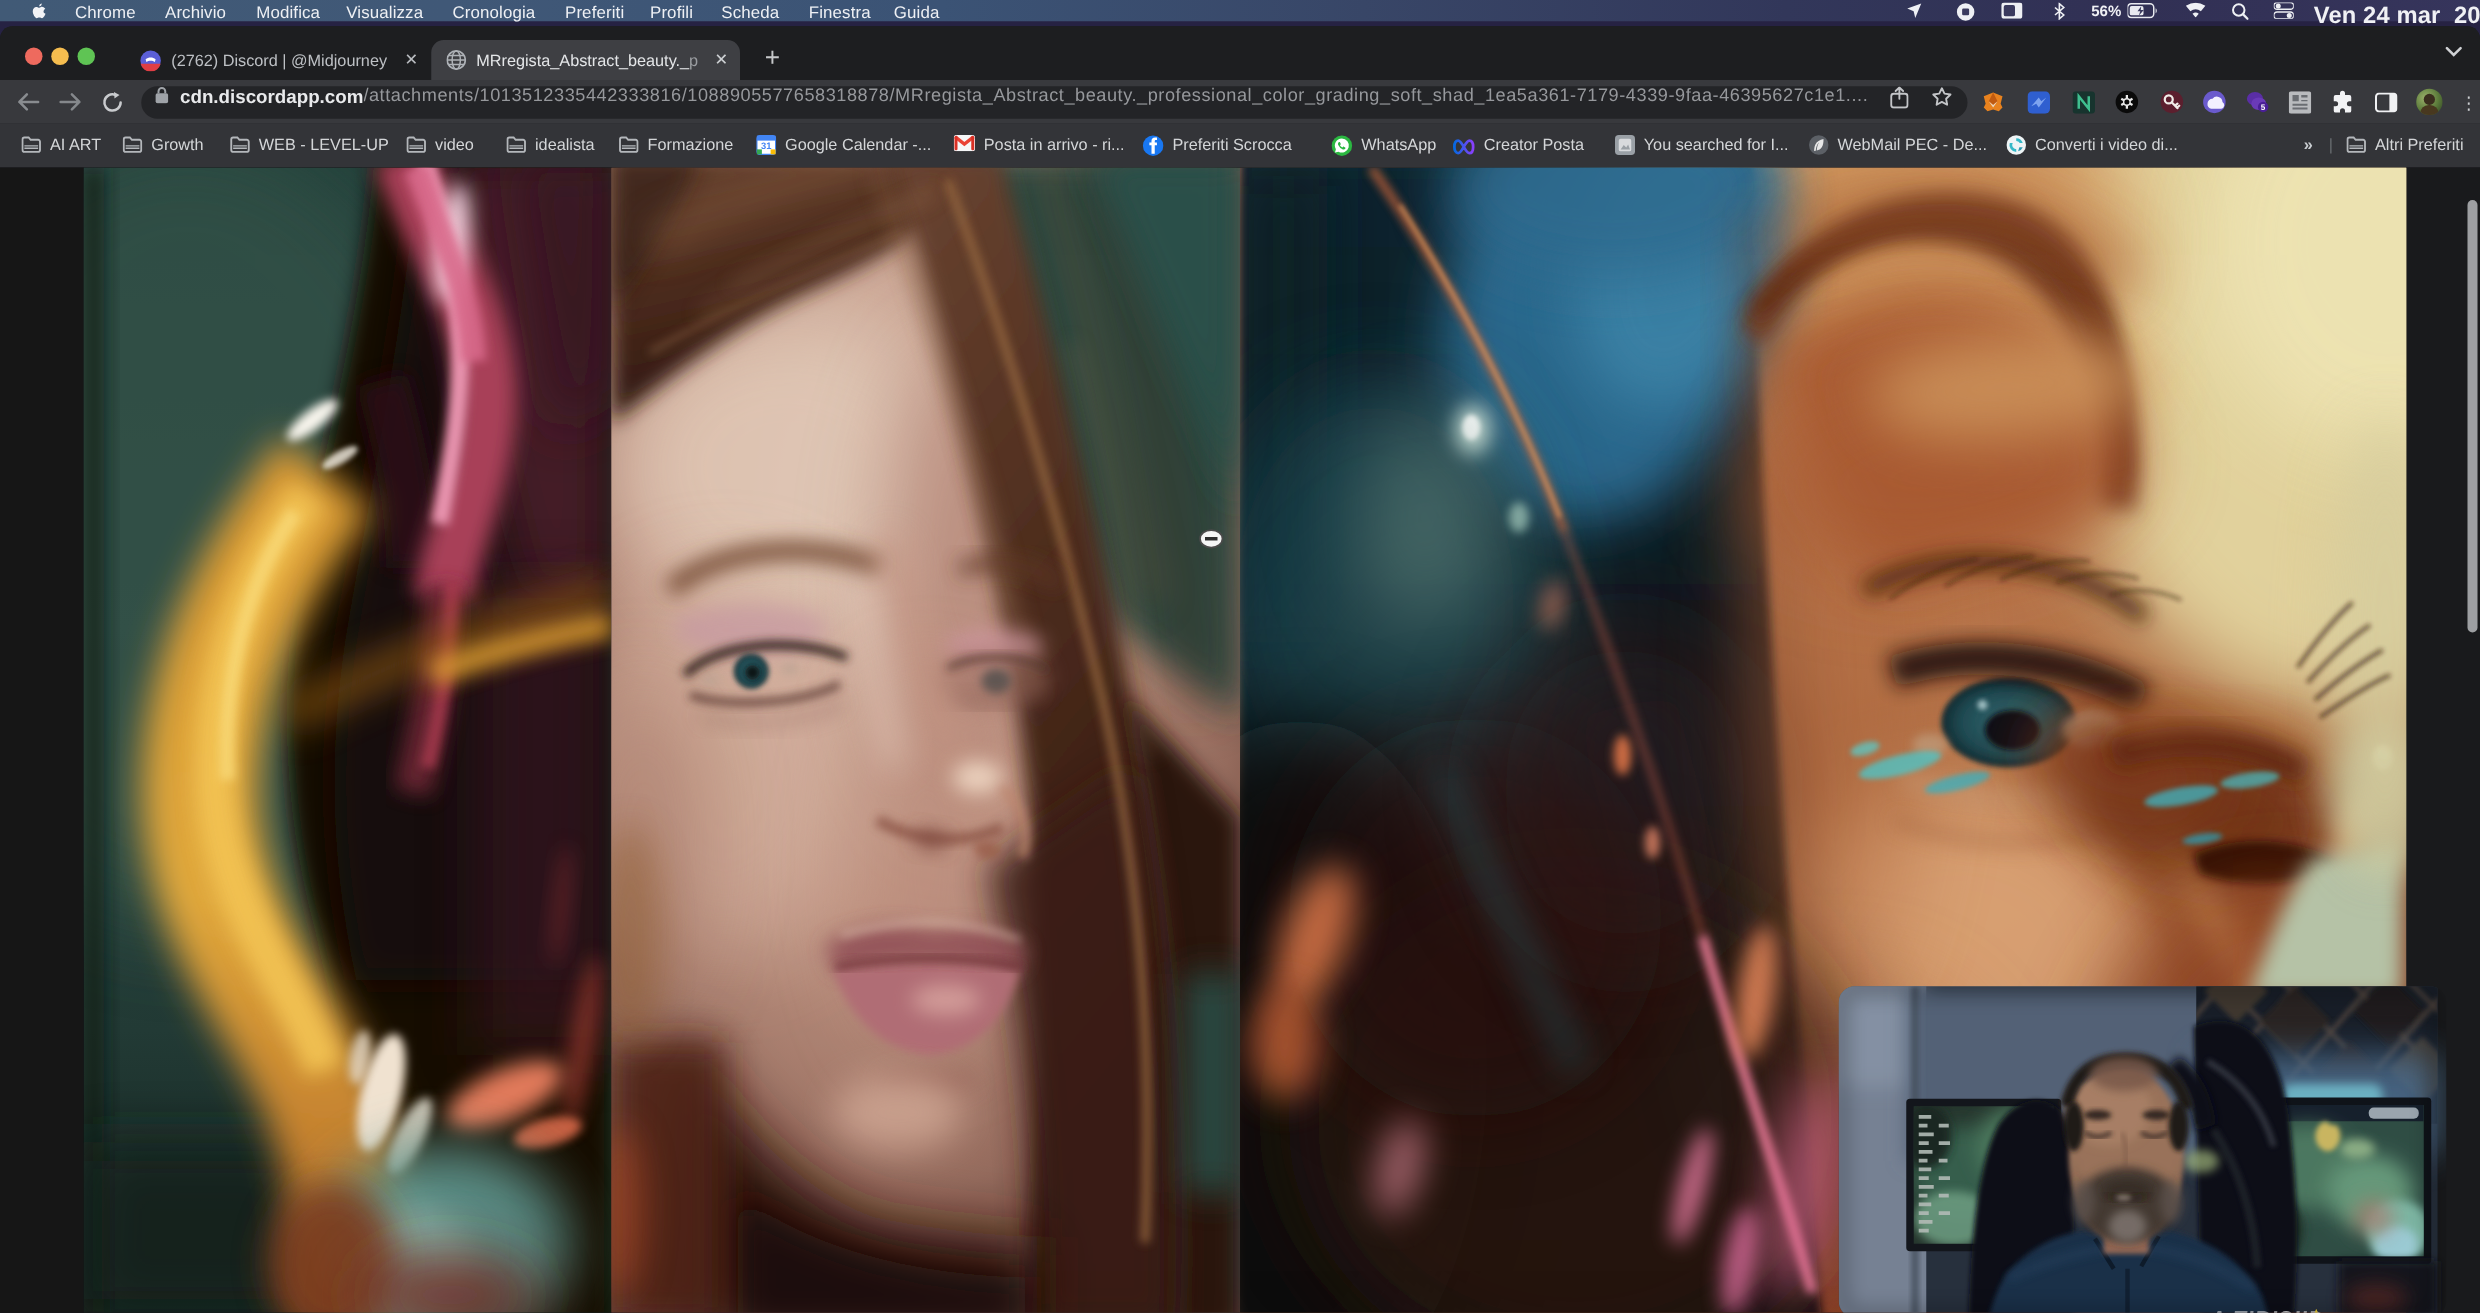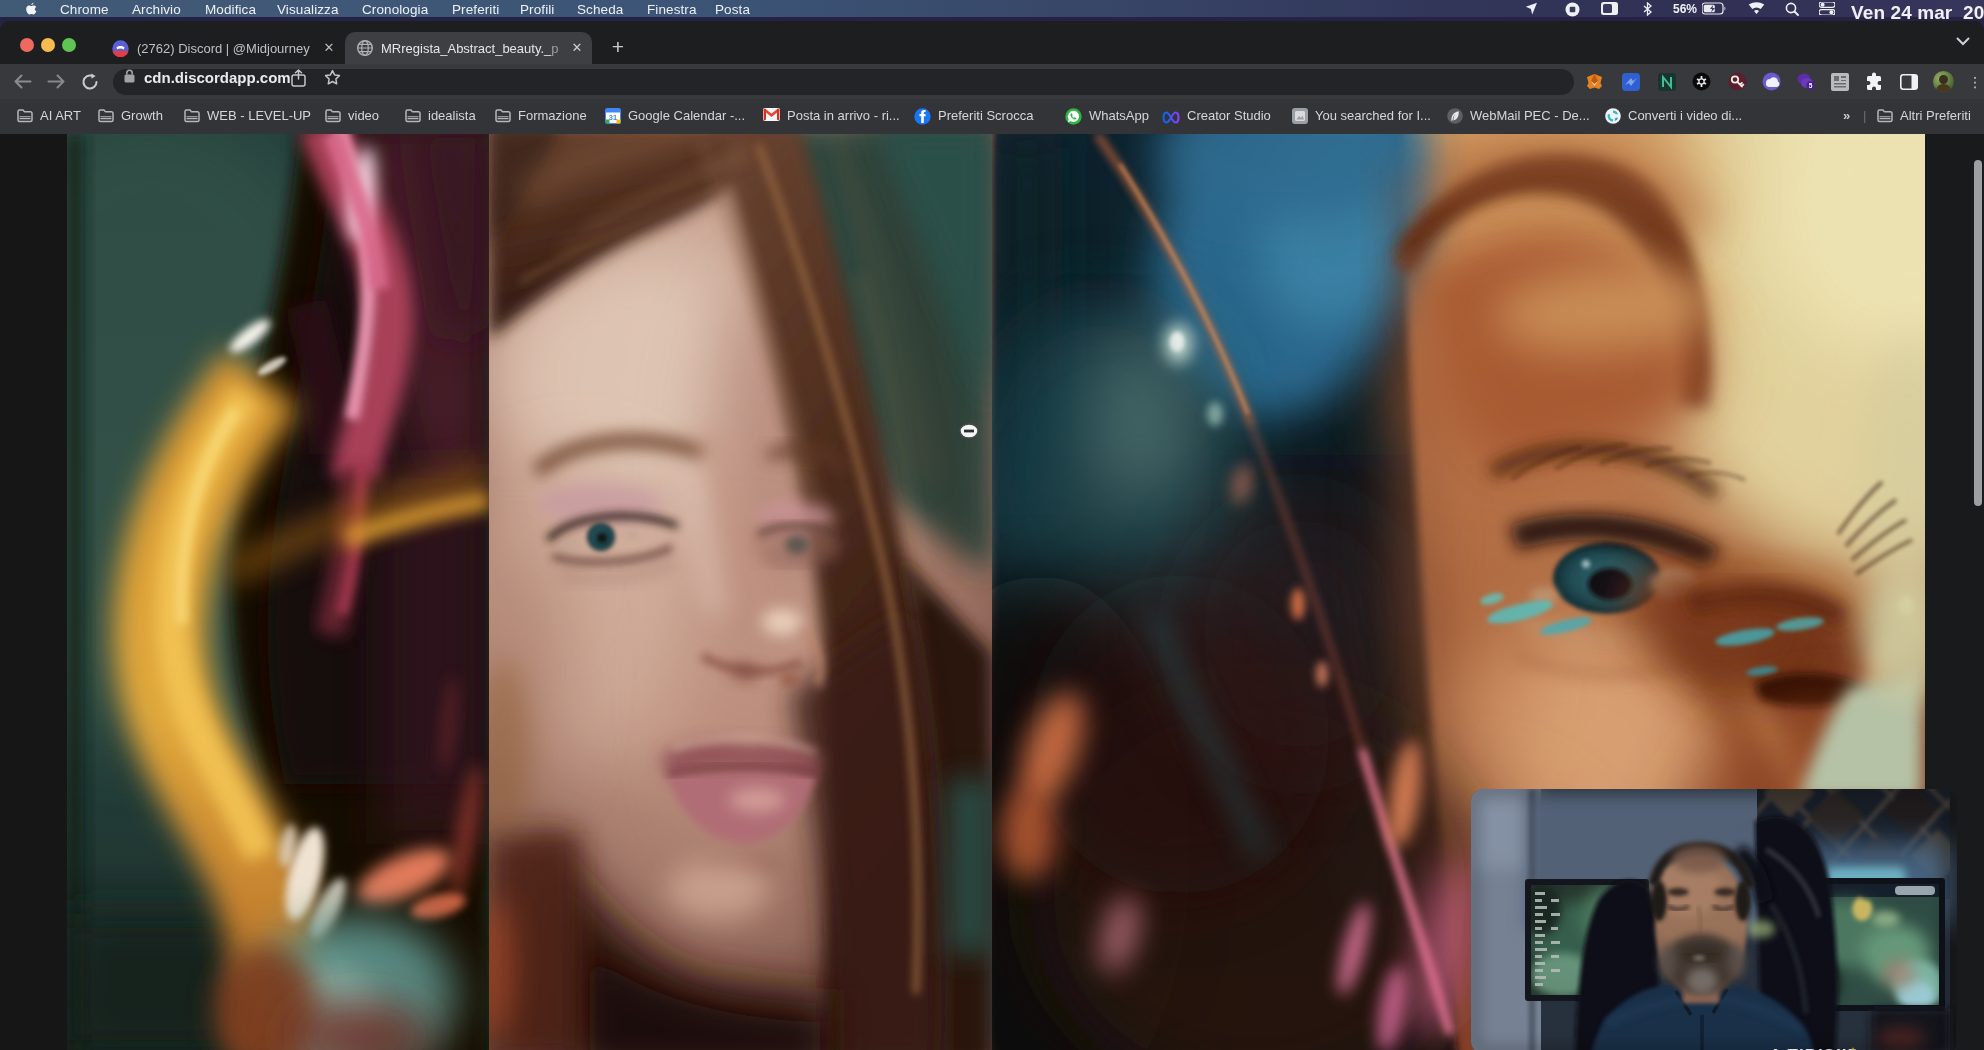--- a/index.html
+++ b/index.html
@@ -48,21 +48,21 @@
       </svg>
     <span class="m" style="left:60px">Chrome</span>
     <span class="m" style="left:132px">Archivio</span>
     <span class="m" style="left:205px">Modifica</span>
     <span class="m" style="left:277px">Visualizza</span>
     <span class="m" style="left:362px">Cronologia</span>
     <span class="m" style="left:452px">Preferiti</span>
     <span class="m" style="left:520px">Profili</span>
     <span class="m" style="left:577px">Scheda</span>
     <span class="m" style="left:647px">Finestra</span>
-    <span class="m" style="left:715px">Posta</span>
+    <span class="m" style="left:715px">Guida</span>
     <div class="right">
       <svg class="ic" style="right:446px" width="13" height="13" viewBox="0 0 13 13">
           <path fill="#eef0f4" d="M12 .8 7.2 12.4 5.9 7 .8 4.8z"></path>
         </svg>
       <svg class="ic" style="right:404px" width="15" height="15" viewBox="0 0 15 15">
           <circle cx="7.5" cy="7.5" r="7" fill="#eef0f4"></circle>
           <rect x="4.7" y="4.7" width="5.6" height="5.6" rx="1" fill="#3a3a5e"></rect>
         </svg>
       <svg class="ic" style="right:366px" width="17" height="13" viewBox="0 0 17 13">
           <rect x="0" y="0" width="17" height="13" rx="2.5" fill="#eef0f4"></rect>
@@ -141,20 +141,21 @@
             <path d="M15.5 9A6.5 6.5 0 1 1 11 2.8" fill="none" stroke="#c9cbce" stroke-width="2" stroke-linecap="round"></path>
             <path d="M10.2 0.5 14.6 3 10.6 5.8z" fill="#c9cbce"></path>
           </svg>
       </div>
       <div id="urlbar">
         <svg style="margin-left:11px;flex:none" width="11" height="14" viewBox="0 0 11 14">
             <rect x="0.5" y="5.5" width="10" height="8" rx="1.5" fill="#9fa3a8"></rect>
             <path d="M2.8 5.5V4a2.7 2.7 0 0 1 5.4 0v1.5" fill="none" stroke="#9fa3a8" stroke-width="1.6"></path>
           </svg>
         <span class="host">cdn.discordapp.com</span>
+          <span class="path" style="flex:1">/attachments/1013512335442333816/1088905577658318878/MRregista_Abstract_beauty._professional_color_grading_soft_shad_1ea5a361-7179-4339-9faa-46395627c1e1....</span>
         <svg style="flex:none;margin-right:18px" width="15" height="18" viewBox="0 0 15 18">
             <rect x="1" y="6" width="13" height="11" rx="2" fill="none" stroke="#c3c5c8" stroke-width="1.5"></rect>
             <path d="M7.5 1v9M4.5 3.8 7.5 1l3 2.8" fill="none" stroke="#c3c5c8" stroke-width="1.5" stroke-linecap="round" stroke-linejoin="round"></path>
           </svg>
         <svg style="flex:none;margin-right:12px" width="17" height="17" viewBox="0 0 17 17">
             <path d="M8.5 1.6l2.1 4.3 4.8.7-3.5 3.4.8 4.8-4.2-2.3-4.2 2.3.8-4.8L1.6 6.6l4.8-.7z" fill="none" stroke="#c3c5c8" stroke-width="1.5" stroke-linejoin="round"></path>
           </svg>
       </div>
       <div id="toolicons">
         <svg width="19" height="18" viewBox="0 0 19 18">
@@ -293,21 +294,21 @@
       <div class="bm" style="position:absolute;left:1162px">
           <svg width="18" height="17" viewBox="0 0 18 17">
             <defs>
               <linearGradient id="meta" x1="0" x2="1">
                 <stop offset="0" stop-color="#0668e1"></stop>
                 <stop offset="1" stop-color="#8a3ffc"></stop>
               </linearGradient>
             </defs>
             <path d="M4.5 4.5C6 4.5 7.3 6.5 9 9.5c1.7 3 3 5 4.5 5 1.8 0 3-2 3-5s-1.2-5-3-5C12 4.5 10.7 6.5 9 9.5c-1.7 3-3 5-4.5 5-1.8 0-3-2-3-5s1.2-5 3-5z" fill="none" stroke="url(#meta)" stroke-width="2.2"></path>
           </svg>
-          <span class="t">Creator Studio</span>
+          <span class="t">Creator Posta</span>
         </div>
       <div class="bm" style="position:absolute;left:1292px">
           <svg width="16" height="16" viewBox="0 0 16 16">
             <rect width="16" height="16" rx="3" fill="#9aa0a6"></rect>
             <rect x="3" y="3" width="10" height="10" rx="1.5" fill="#d8dadd"></rect>
             <path d="M4.5 11.5 7 8l2 2 1.5-2.5 1.5 4z" fill="#9aa0a6"></path>
           </svg>
           <span class="t">You searched for I...</span>
         </div>
       <div class="bm" style="position:absolute;left:1447px">

